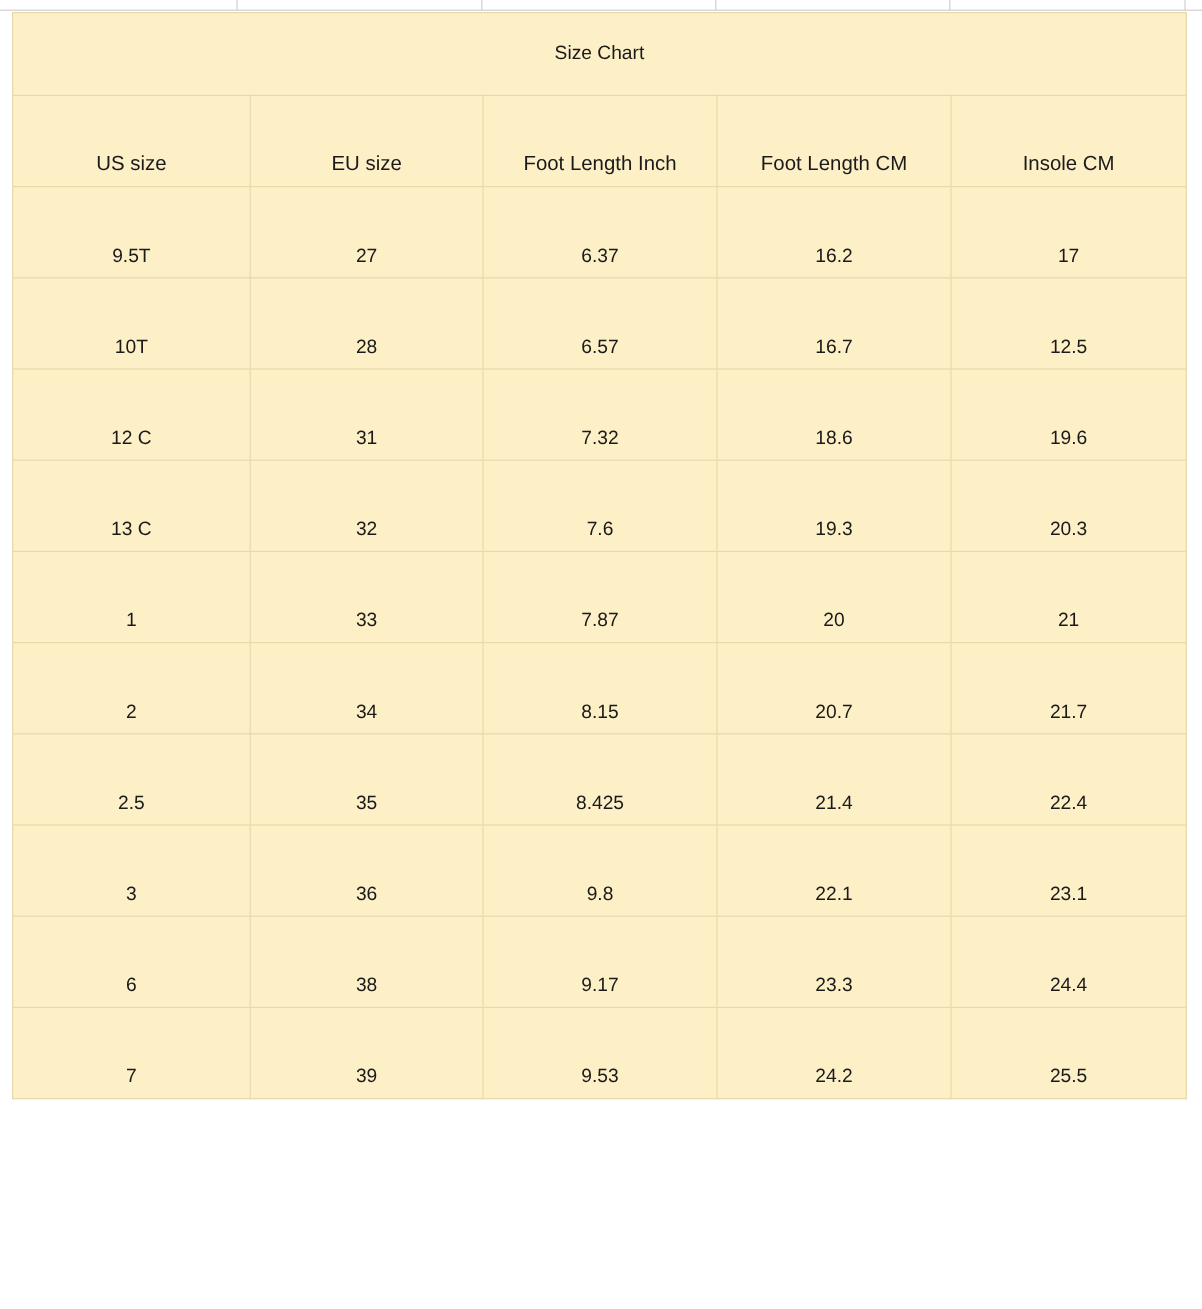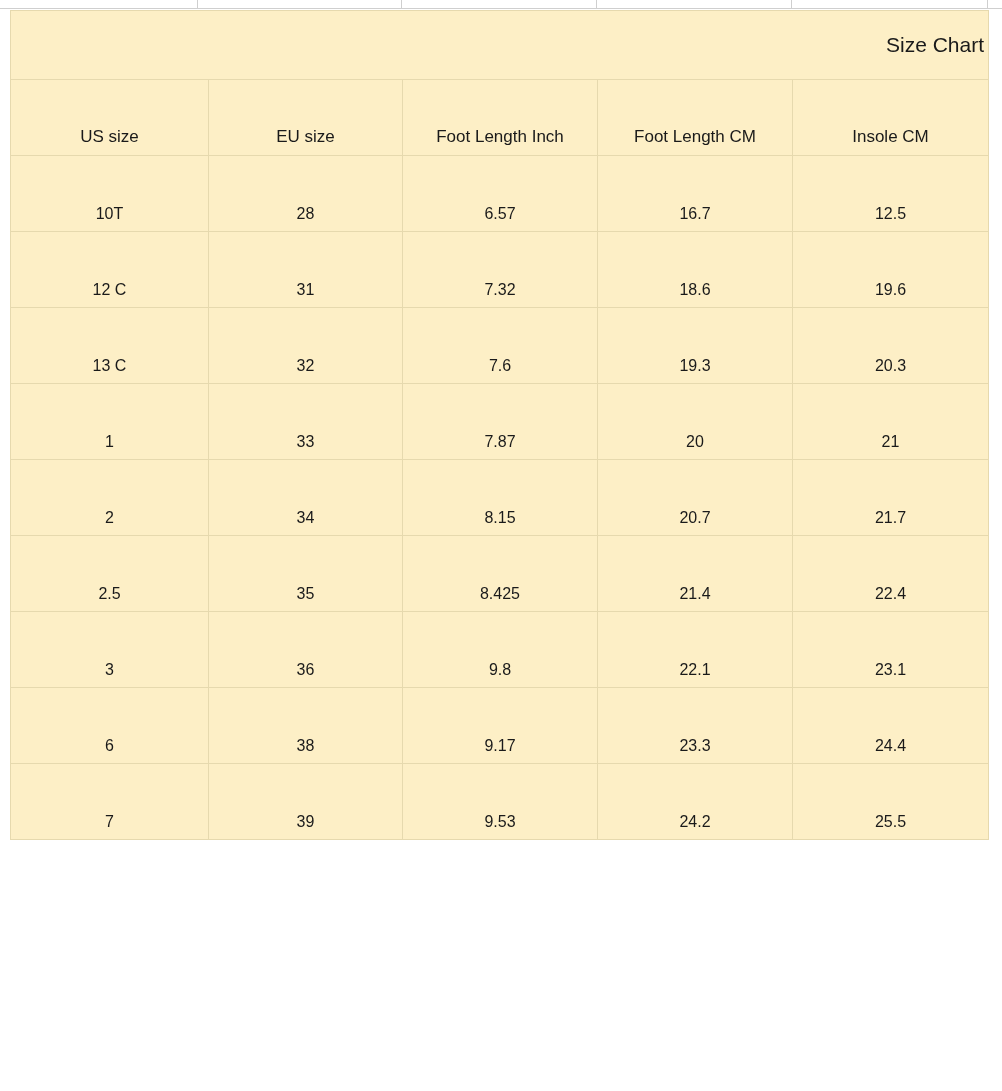--- a/index.html
+++ b/index.html
@@ -61,24 +61,23 @@
 
   
   col.c1 { width: 198px; }
   col.c2 { width: 194px; }
   col.c3 { width: 195px; }
   col.c4 { width: 195px; }
   col.c5 { width: 196px; }
 
   tr.title-row td {
     height: 68px;
-    font-size: 21px;
+    font-size: 16px;
     vertical-align: middle;
     padding-bottom: 0;
-    text-align: right;
   }
 
   tr.header-row th {
     height: 67px;
     font-size: 17px;
     margin-left: 46px;
   }
 
   tr.data-row td {
     height: 67px;
@@ -109,20 +108,27 @@
       <tr class="title-row">
         <td colspan="5">Size Chart</td>
       </tr>
       <tr class="header-row">
         <th>US size</th>
         <th>EU size</th>
         <th>Foot Length Inch</th>
         <th>Foot Length CM</th>
         <th>Insole CM</th>
       </tr>
+    <tr class="data-row">
+          <td>9.5T</td>
+          <td>27</td>
+          <td>6.37</td>
+          <td>16.2</td>
+          <td>17</td>
+        </tr>
         <tr class="data-row">
           <td>10T</td>
           <td>28</td>
           <td>6.57</td>
           <td>16.7</td>
           <td>12.5</td>
         </tr>
         <tr class="data-row">
           <td>12 C</td>
           <td>31</td>

